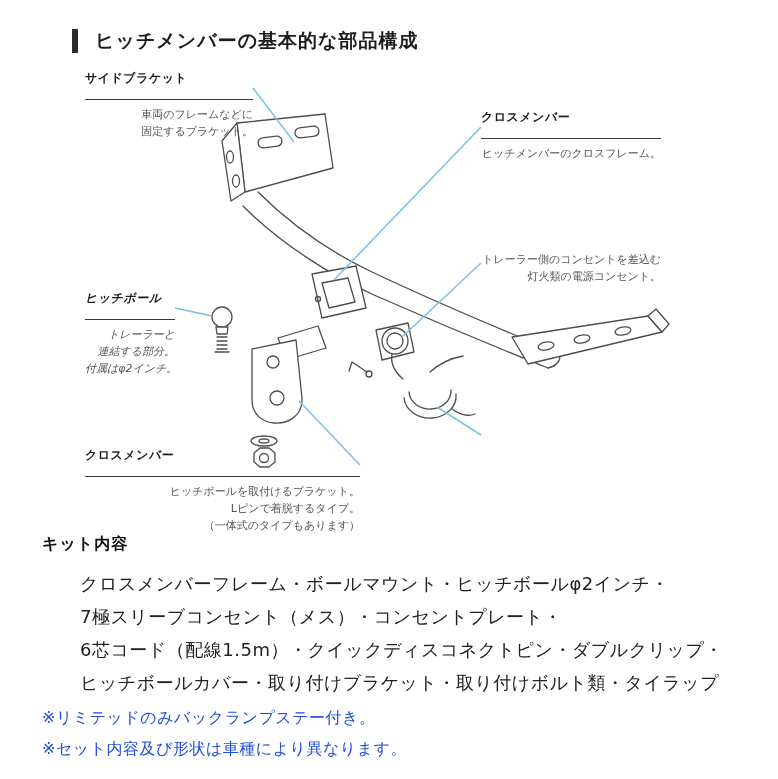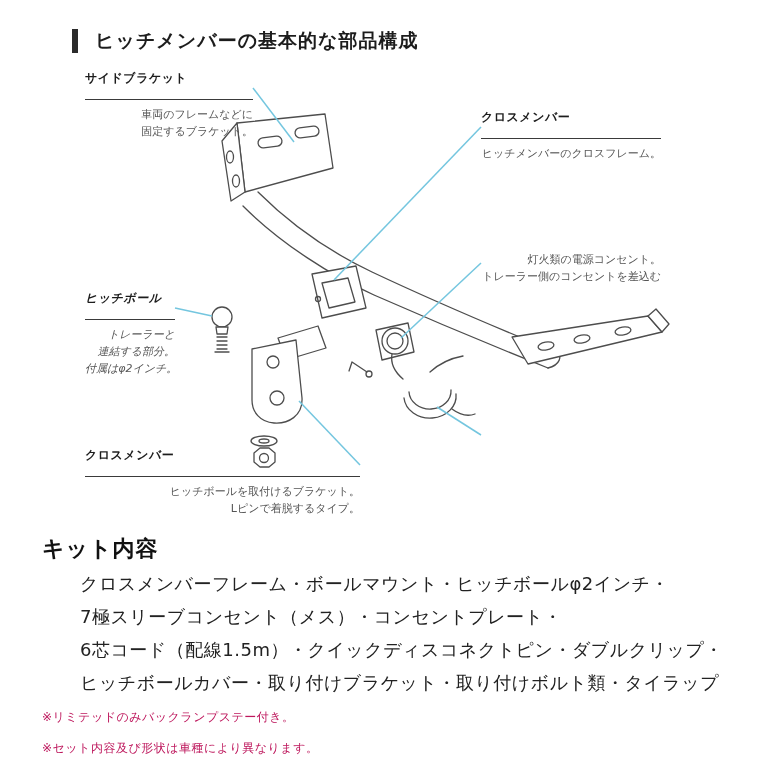--- a/index.html
+++ b/index.html
@@ -64,40 +64,40 @@
   #label-cross-member  { left: 481px; top: 109px; width: 180px; }
   #label-sleeve-outlet { left: 481px; top: 245px; width: 180px; }
   #label-hitch-ball    { left: 85px;  top: 290px; width: 90px; font-style: italic;  }
   #label-harness       { left: 481px; top: 417px; width: 180px; }
   #label-ball-mount    { left: 85px;  top: 447px; width: 275px; }
   #label-sleeve-outlet .dlabel-title { font-size: 11.5px; letter-spacing: 0; }
   
   .kit-heading {
     position: absolute;
     left: 42px; top: 534px;
-    font-size: 22px;
+    font-size: 16px;
     font-weight: bold;
     color: #111111;
     letter-spacing: 1px;
   }
   .kit-lines {
     position: absolute;
     left: 42px; top: 567px;
     font-size: 18px;
     line-height: 33px;
     color: #222222;
     letter-spacing: 0.5px;
     margin-left: 38px;
   }
   .notes {
     position: absolute;
     left: 42px; top: 702px;
-    font-size: 12px;
+    font-size: 16px;
     line-height: 31px;
-    color: #be185d;
+    color: #1d4ed8;
     letter-spacing: 0.5px;
   }
 </style>
 </head>
 <body>
 
 <div class="page">
 
   <div class="header">
     <div class="title-bar"></div>
@@ -178,40 +178,41 @@
 
   <div class="dlabel" id="label-cross-member">
     <span class="dlabel-title">クロスメンバー</span>
     <div class="dlabel-desc">
       <div>ヒッチメンバーのクロスフレーム。</div>
     </div>
   </div>
 
   <div class="dlabel" id="label-sleeve-outlet">
     <div class="dlabel-desc">
+      <div>トレーラー側のコンセントを差込む</div>
       <div>灯火類の電源コンセント。</div>
-      <div>トレーラー側のコンセントを差込む</div>
     </div>
   </div>
 
   <div class="dlabel" id="label-hitch-ball">
     <span class="dlabel-title">ヒッチボール</span>
     <div class="dlabel-desc">
       <div>トレーラーと</div>
       <div>連結する部分。</div>
       <div>付属はφ2インチ。</div>
     </div>
   </div>
 
 
   <div class="dlabel" id="label-ball-mount">
     <span class="dlabel-title">クロスメンバー</span>
     <div class="dlabel-desc">
       <div>ヒッチボールを取付けるブラケット。</div>
       <div>Lピンで着脱するタイプ。</div>
+      <div>（一体式のタイプもあります）</div>
     </div>
   </div>
 
   <div class="kit-heading">キット内容</div>
   <div class="kit-lines">
     <div>クロスメンバーフレーム・ボールマウント・ヒッチボールφ2インチ・</div>
     <div>7極スリーブコンセント（メス）・コンセントプレート・</div>
     <div>6芯コード（配線1.5m）・クイックディスコネクトピン・ダブルクリップ・</div>
     <div>ヒッチボールカバー・取り付けブラケット・取り付けボルト類・タイラップ</div>
   </div>

